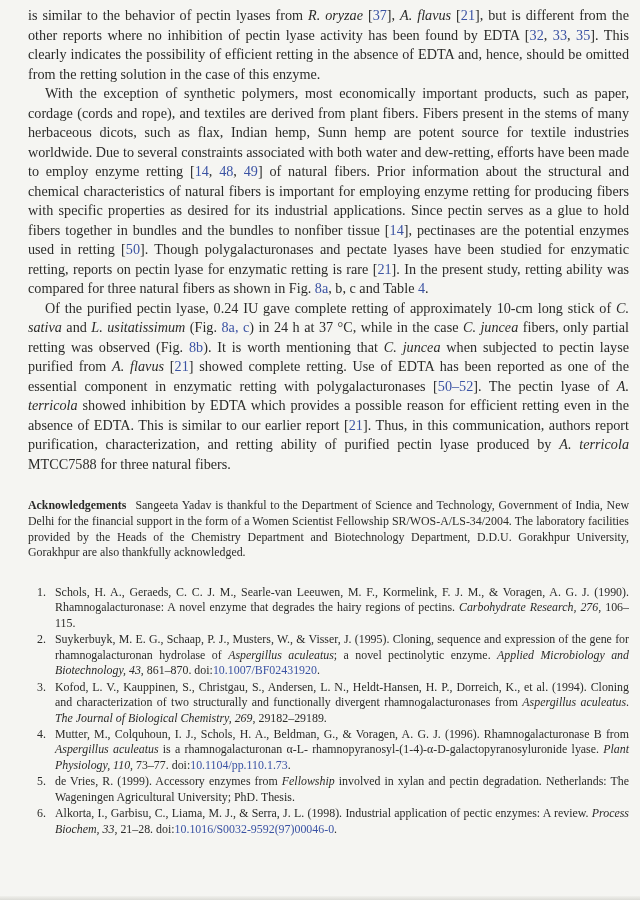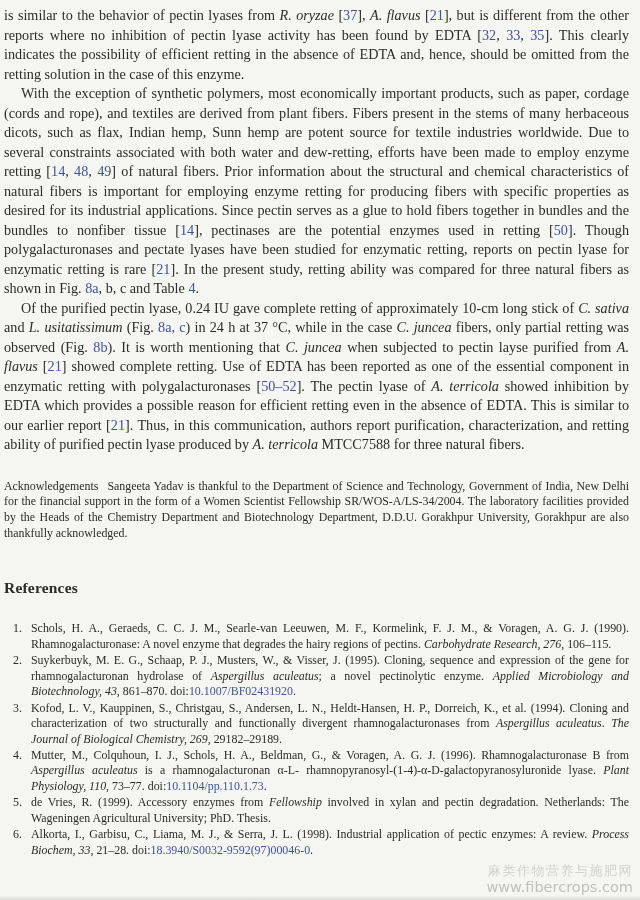--- a/index.html
+++ b/index.html
@@ -6,27 +6,27 @@
     --bg:#f5f5f2;
     --fg:#2b2b29;
     --link:#3a52a3;
   }
   html,body{margin:0;padding:0;}
   body{width:640px;height:900px;background:var(--bg);overflow:hidden;}
   .page{
     position:relative;width:640px;height:900px;box-sizing:border-box;
     font-family:"Liberation Serif","DejaVu Serif",serif;color:var(--fg);
   }
-  .content{padding:6px 11px 0 4px;}
+  .content{padding:6px 11px 0 28px;}
   .body-p{margin:0;font-size:14.2px;line-height:1.375;text-align:justify;}
   .body-p.indent{text-indent:17px;font-family:Liberation Serif, serif;}
   .it{font-style:italic;}
   .lnk{color:var(--link);}
   .ack{margin:24px 0 0 0;font-size:11.9px;line-height:1.31;text-align:justify;}
-  .ack .ack-label{font-weight:normal;margin-right:9px;margin-top:16px;}
+  .ack .ack-label{font-weight:bold;margin-right:9px;margin-top:16px;}
   .refs-heading{margin:38px 0 0 0;font-size:15.5px;font-weight:bold;letter-spacing:.2px;}
   .ref-list{margin-top:24px;font-size:11.9px;line-height:1.3;}
   .ref{position:relative;padding-left:27px;text-align:justify;margin-top:1px;}
   .ref .num{position:absolute;left:9px;}
   .watermark{
     position:absolute;right:7px;bottom:4px;text-align:right;
     font-family:"DejaVu Sans","Liberation Sans",sans-serif;color:#aeaeab;line-height:1.15;
   }
   .wm-cn{font-size:13px;opacity:.5;letter-spacing:1.5px;}
   .wm-url{font-size:14.5px;opacity:.75;}
@@ -42,32 +42,27 @@
   <div class="content">
 
     <div>
         <p class="body-p">is similar to the behavior of pectin lyases from <span class="it">R. oryzae</span> [<span class="lnk">37</span>], <span class="it">A. flavus</span> [<span class="lnk">21</span>], but is different from the other reports where no inhibition of pectin lyase activity has been found by EDTA [<span class="lnk">32</span>, <span class="lnk">33</span>, <span class="lnk">35</span>]. This clearly indicates the possibility of efficient retting in the absence of EDTA and, hence, should be omitted from the retting solution in the case of this enzyme.</p>
         <p class="body-p indent">With the exception of synthetic polymers, most economically important products, such as paper, cordage (cords and rope), and textiles are derived from plant fibers. Fibers present in the stems of many herbaceous dicots, such as flax, Indian hemp, Sunn hemp are potent source for textile industries worldwide. Due to several constraints associated with both water and dew-retting, efforts have been made to employ enzyme retting [<span class="lnk">14</span>, <span class="lnk">48</span>, <span class="lnk">49</span>] of natural fibers. Prior information about the structural and chemical characteristics of natural fibers is important for employing enzyme retting for producing fibers with specific properties as desired for its industrial applications. Since pectin serves as a glue to hold fibers together in bundles and the bundles to nonfiber tissue [<span class="lnk">14</span>], pectinases are the potential enzymes used in retting [<span class="lnk">50</span>]. Though polygalacturonases and pectate lyases have been studied for enzymatic retting, reports on pectin lyase for enzymatic retting is rare [<span class="lnk">21</span>]. In the present study, retting ability was compared for three natural fibers as shown in Fig. <span class="lnk">8a</span>, b, c and Table <span class="lnk">4</span>.</p>
         <p class="body-p indent">Of the purified pectin lyase, 0.24 IU gave complete retting of approximately 10-cm long stick of <span class="it">C. sativa</span> and <span class="it">L. usitatissimum</span> (Fig. <span class="lnk">8a, c</span>) in 24 h at 37 °C, while in the case <span class="it">C. juncea</span> fibers, only partial retting was observed (Fig. <span class="lnk">8b</span>). It is worth mentioning that <span class="it">C. juncea</span> when subjected to pectin layse purified from <span class="it">A. flavus</span> [<span class="lnk">21</span>] showed complete retting. Use of EDTA has been reported as one of the essential component in enzymatic retting with polygalacturonases [<span class="lnk">50–52</span>]. The pectin lyase of <span class="it">A. terricola</span> showed inhibition by EDTA which provides a possible reason for efficient retting even in the absence of EDTA. This is similar to our earlier report [<span class="lnk">21</span>]. Thus, in this communication, authors report purification, characterization, and retting ability of purified pectin lyase produced by <span class="it">A. terricola</span> MTCC7588 for three natural fibers.</p>
       </div>
 
     <p class="ack"><span class="ack-label">Acknowledgements</span><span>Sangeeta Yadav is thankful to the Department of Science and Technology, Government of India, New Delhi for the financial support in the form of a Women Scientist Fellowship SR/WOS-A/LS-34/2004. The laboratory facilities provided by the Heads of the Chemistry Department and Biotechnology Department, D.D.U. Gorakhpur University, Gorakhpur are also thankfully acknowledged.</span></p>
 
-    <h2 class="refs-heading">References</h2>
 
     <div class="ref-list">
         <div class="ref"><span class="num">1.</span><span>Schols, H. A., Geraeds, C. C. J. M., Searle-van Leeuwen, M. F., Kormelink, F. J. M., &amp; Voragen, A. G. J. (1990). Rhamnogalacturonase: A novel enzyme that degrades the hairy regions of pectins. <span class="it">Carbohydrate Research, 276</span>, 106–115.</span></div>
         <div class="ref"><span class="num">2.</span><span>Suykerbuyk, M. E. G., Schaap, P. J., Musters, W., &amp; Visser, J. (1995). Cloning, sequence and expression of the gene for rhamnogalacturonan hydrolase of <span class="it">Aspergillus aculeatus</span>; a novel pectinolytic enzyme. <span class="it">Applied Microbiology and Biotechnology, 43</span>, 861–870. doi:<span class="lnk">10.1007/BF02431920</span>.</span></div>
         <div class="ref"><span class="num">3.</span><span>Kofod, L. V., Kauppinen, S., Christgau, S., Andersen, L. N., Heldt-Hansen, H. P., Dorreich, K., et al. (1994). Cloning and characterization of two structurally and functionally divergent rhamnogalacturonases from <span class="it">Aspergillus aculeatus</span>. <span class="it">The Journal of Biological Chemistry, 269</span>, 29182–29189.</span></div>
         <div class="ref"><span class="num">4.</span><span>Mutter, M., Colquhoun, I. J., Schols, H. A., Beldman, G., &amp; Voragen, A. G. J. (1996). Rhamnogalacturonase B from <span class="it">Aspergillus aculeatus</span> is a rhamnogalacturonan α-L- rhamnopyranosyl-(1-4)-α-D-galactopyranosyluronide lyase. <span class="it">Plant Physiology, 110</span>, 73–77. doi:<span class="lnk">10.1104/pp.110.1.73</span>.</span></div>
         <div class="ref"><span class="num">5.</span><span>de Vries, R. (1999). Accessory enzymes from <span class="it">Fellowship</span> involved in xylan and pectin degradation. Netherlands: The Wageningen Agricultural University; PhD. Thesis.</span></div>
-        <div class="ref"><span class="num">6.</span><span>Alkorta, I., Garbisu, C., Liama, M. J., &amp; Serra, J. L. (1998). Industrial application of pectic enzymes: A review. <span class="it">Process Biochem, 33</span>, 21–28. doi:<span class="lnk">18.3940/S0032-9592(97)00046-0</span>.</span></div>
+        <div class="ref"><span class="num">6.</span><span>Alkorta, I., Garbisu, C., Liama, M. J., &amp; Serra, J. L. (1998). Industrial application of pectic enzymes: A review. <span class="it">Process Biochem, 33</span>, 21–28. doi:<span class="lnk">10.1016/S0032-9592(97)00046-0</span>.</span></div>
       </div>
 
   </div>
 
-  <div class="watermark">
-    <div class="wm-cn">麻类作物营养与施肥网</div>
-    <div class="wm-url">www.fibercrops.com</div>
-  </div>
 
   <div class="scan-edge"></div>
 </div>
 
 </body></html>

